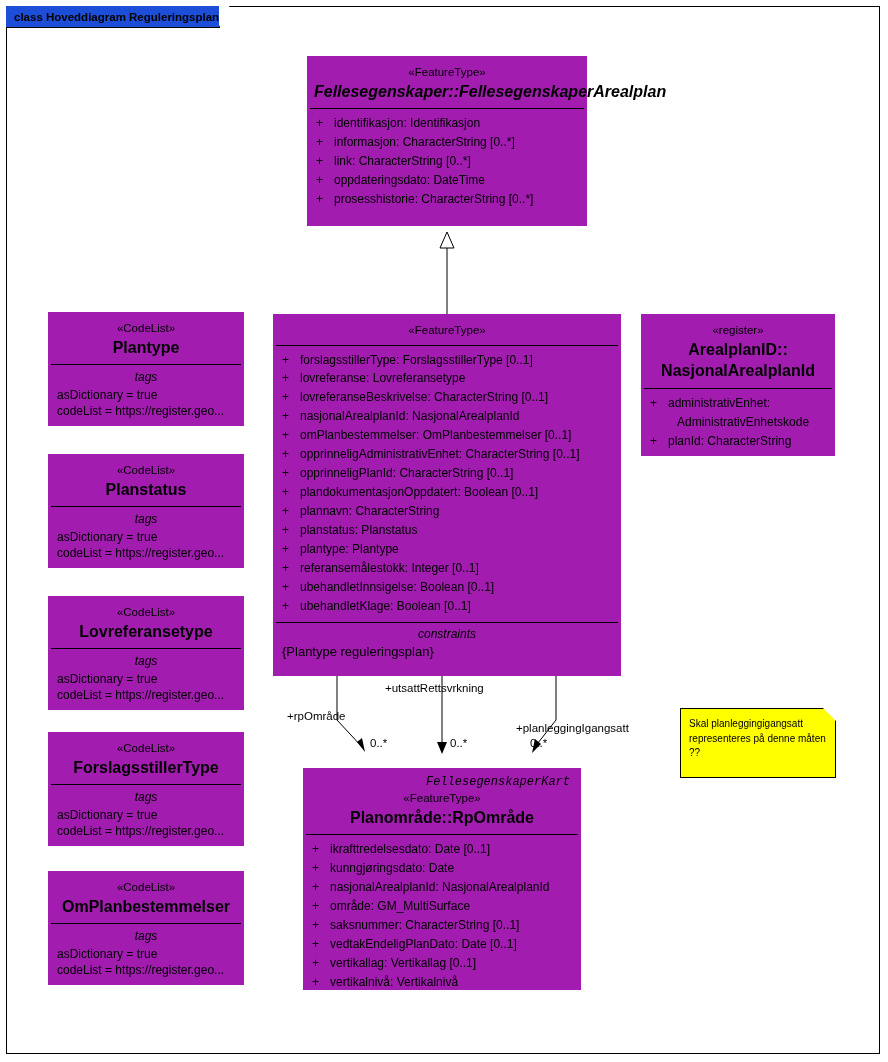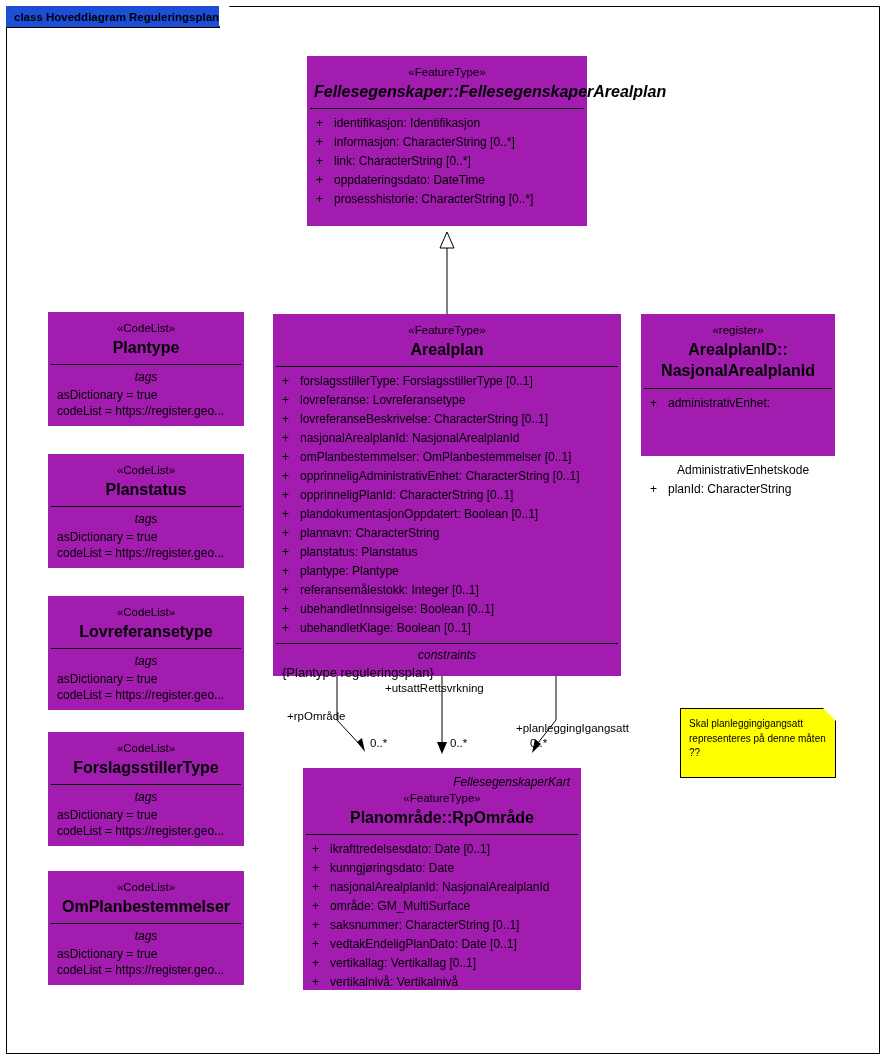--- a/index.html
+++ b/index.html
@@ -125,20 +125,21 @@
   }
   .constraint-line {
     padding: 1px 6px 4px 6px;
     font-size: 13px;
   }
   .feat-kart {
     text-align: right;
     font-style: italic;
     padding: 4px 8px 2px 0;
     font-size: 12px;
+    font-family: Liberation Mono, monospace;
   }
 
   
   .note {
     position: absolute;
     background: #ffff00;
     border: 1px solid #000000;
     box-sizing: border-box;
     font-size: 10px;
     padding: 8px 8px 6px 8px;
@@ -233,21 +234,20 @@
       <div class="attr">
           <span class="vis">+</span>
           <span class="txt">prosesshistorie: CharacterString [0..*]</span>
         </div>
     </div>
   </div>
 
   <div class="uml" style="left:273px; top:314px; width:348px; height:362px;">
     <div class="hdr">
       <div class="stereo">«FeatureType»</div>
-      <div class="cname">Arealplan</div>
     </div>
     <div class="sep"></div>
     <div class="attrs">
       <div class="attr">
           <span class="vis">+</span>
           <span class="txt">forslagsstillerType: ForslagsstillerType [0..1]</span>
         </div>
       <div class="attr">
           <span class="vis">+</span>
           <span class="txt">lovreferanse: Lovreferansetype</span>
@@ -311,21 +311,21 @@
       <div class="stereo">«register»</div>
       <div class="cname">ArealplanID::</div>
       <div class="cname">NasjonalArealplanId</div>
     </div>
     <div class="sep"></div>
     <div class="attrs">
       <div class="attr">
         <span class="vis">+</span>
         <span class="txt">
           <span>administrativEnhet:</span>
-          <span class="cont" style="padding-left:9px;margin-top:48px;">AdministrativEnhetskode</span>
+          <span class="cont" style="padding-left:9px;">AdministrativEnhetskode</span>
         </span>
       </div>
       <div class="attr">
           <span class="vis">+</span>
           <span class="txt">planId: CharacterString</span>
         </div>
     </div>
   </div>
 
   <div class="uml" style="left:303px; top:768px; width:278px; height:222px;">

